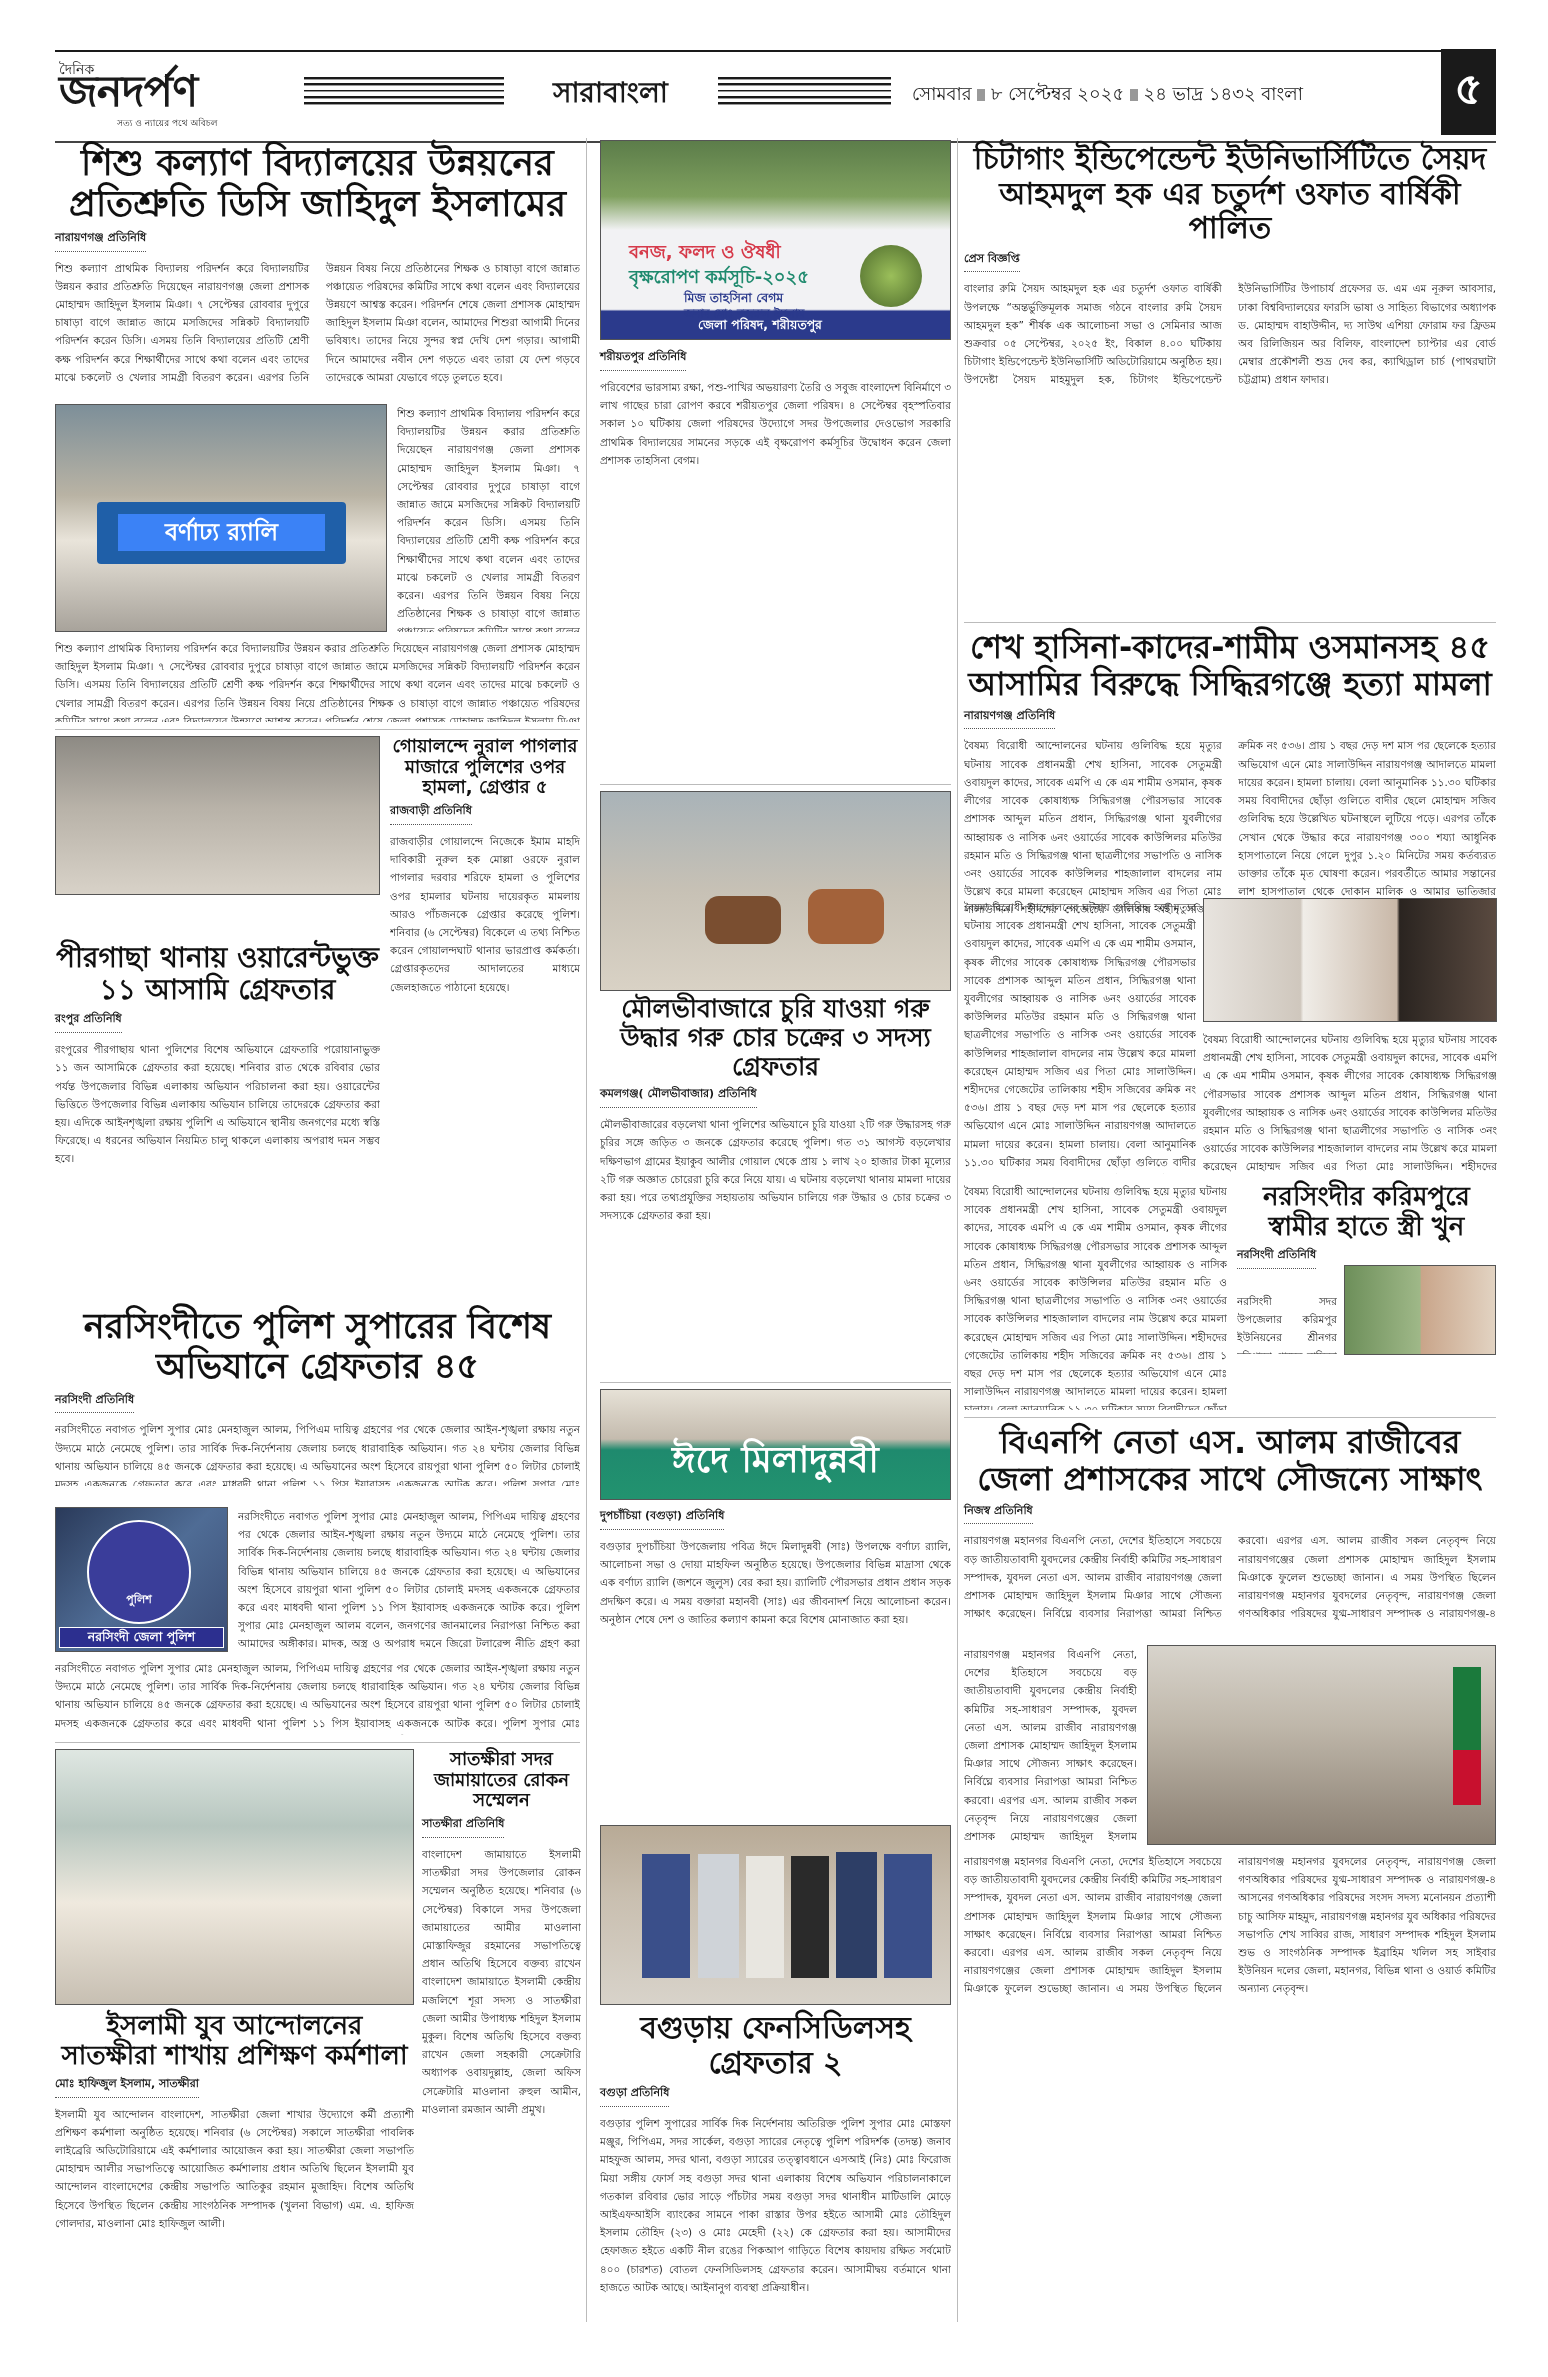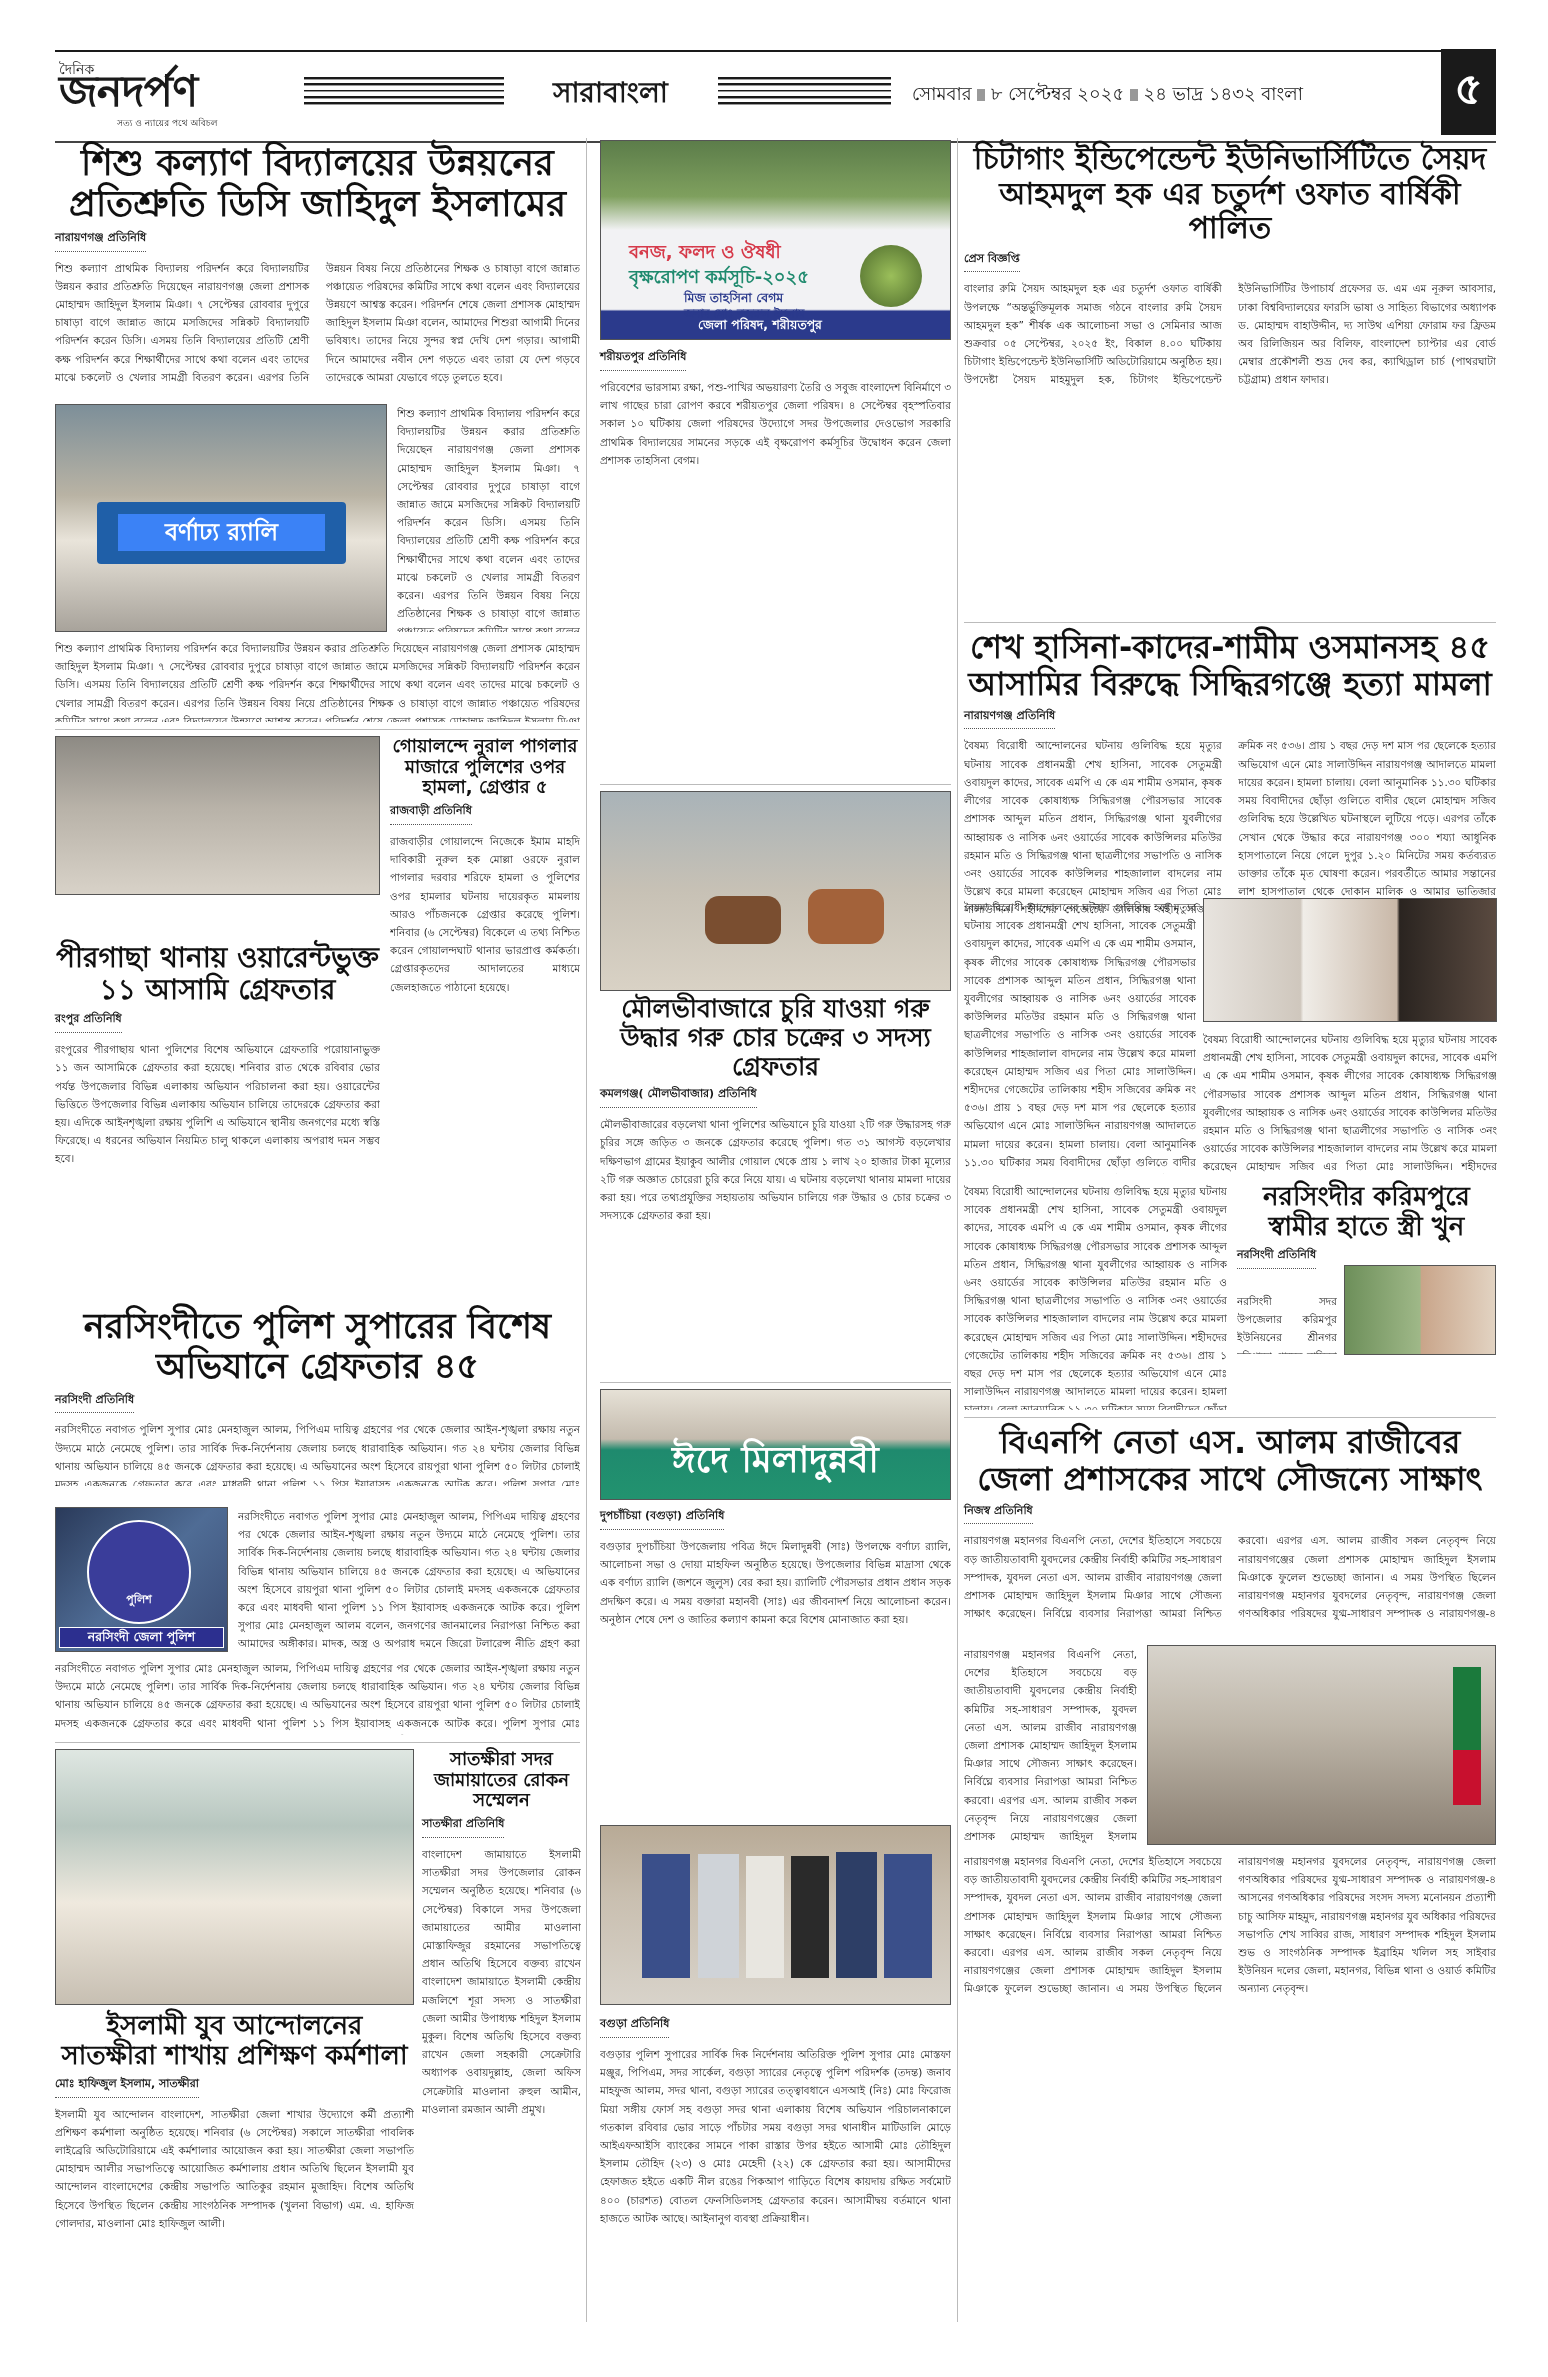--- a/index.html
+++ b/index.html
@@ -149,20 +149,21 @@
 
 <div class="photo" style="left:600px; top:1825px; width:351px; height:180px; background:linear-gradient(180deg,#b8aa96 0%,#c9bfb0 40%,#d8d3ca 100%);">
   <div style="position:absolute; left:41px; top:28px; width:48px; height:124px; background:#3a4f8a;"></div>
   <div style="position:absolute; left:97px; top:28px; width:41px; height:124px; background:#cfd3d8;"></div>
   <div style="position:absolute; left:145px; top:30px; width:38px; height:122px; background:#e8e6e0;"></div>
   <div style="position:absolute; left:190px; top:30px; width:38px; height:122px; background:#2a2a2a;"></div>
   <div style="position:absolute; left:235px; top:26px; width:41px; height:126px; background:#2d3e66;"></div>
   <div style="position:absolute; left:283px; top:28px; width:48px; height:124px; background:#3a4f8a;"></div>
 </div>
 <article class="abs" style="left:600px; top:2011px; width:351px;">
+  <h2 class="headline" style="font-size:30px;">বগুড়ায় ফেনসিডিলসহ গ্রেফতার ২</h2>
   <div class="byline">বগুড়া প্রতিনিধি</div>
   <p class="body" style="height:214px; overflow:hidden;">বগুড়ার পুলিশ সুপারের সার্বিক দিক নির্দেশনায় অতিরিক্ত পুলিশ সুপার মোঃ মোস্তফা মঞ্জুর, পিপিএম, সদর সার্কেল, বগুড়া স্যারের নেতৃত্বে পুলিশ পরিদর্শক (তদন্ত) জনাব মাহফুজ আলম, সদর থানা, বগুড়া স্যারের তত্ত্বাবধানে এসআই (নিঃ) মোঃ ফিরোজ মিয়া সঙ্গীয় ফোর্স সহ বগুড়া সদর থানা এলাকায় বিশেষ অভিযান পরিচালনাকালে গতকাল রবিবার ভোর সাড়ে পাঁচটার সময় বগুড়া সদর থানাধীন মাটিডালি মোড়ে আইএফআইসি ব্যাংকের সামনে পাকা রাস্তার উপর হইতে আসামী মোঃ তৌহিদুল ইসলাম তৌহিদ (২৩) ও মোঃ মেহেদী (২২) কে গ্রেফতার করা হয়। আসামীদের হেফাজত হইতে একটি নীল রঙের পিকআপ গাড়িতে বিশেষ কায়দায় রক্ষিত সর্বমোট ৪০০ (চারশত) বোতল ফেনসিডিলসহ গ্রেফতার করেন। আসামীদ্বয় বর্তমানে থানা হাজতে আটক আছে। আইনানুগ ব্যবস্থা প্রক্রিয়াধীন।</p>
 </article>
 
 <article class="abs" style="left:964px; top:142px; width:532px;">
   <h1 class="headline" style="font-size:30px;">চিটাগাং ইন্ডিপেন্ডেন্ট ইউনিভার্সিটিতে সৈয়দ আহমদুল হক এর চতুর্দশ ওফাত বার্ষিকী পালিত</h1>
   <div class="byline">প্রেস বিজ্ঞপ্তি</div>
   <p class="body cols2" style="height:387px; overflow:hidden;">বাংলার রুমি সৈয়দ আহমদুল হক এর চতুর্দশ ওফাত বার্ষিকী উপলক্ষে “অন্তর্ভুক্তিমূলক সমাজ গঠনে বাংলার রুমি সৈয়দ আহমদুল হক” শীর্ষক এক আলোচনা সভা ও সেমিনার আজ শুক্রবার ০৫ সেপ্টেম্বর, ২০২৫ ইং, বিকাল ৪.০০ ঘটিকায় চিটাগাং ইন্ডিপেন্ডেন্ট ইউনিভার্সিটি অডিটোরিয়ামে অনুষ্ঠিত হয়। উপদেষ্টা সৈয়দ মাহমুদুল হক, চিটাগং ইন্ডিপেন্ডেন্ট ইউনিভার্সিটির উপাচার্য প্রফেসর ড. এম এম নূরুল আবসার, ঢাকা বিশ্ববিদ্যালয়ের ফারসি ভাষা ও সাহিত্য বিভাগের অধ্যাপক ড. মোহাম্মদ বাহাউদ্দীন, দ্য সাউথ এশিয়া ফোরাম ফর ফ্রিডম অব রিলিজিয়ন অর বিলিফ, বাংলাদেশ চ্যাপ্টার এর বোর্ড মেম্বার প্রকৌশলী শুভ্র দেব কর, ক্যাথিড্রাল চার্চ (পাথরঘাটা চট্টগ্রাম) প্রধান ফাদার।</p>
 </article>
 <div class="hrule" style="left:964px; top:622px; width:532px;"></div>

